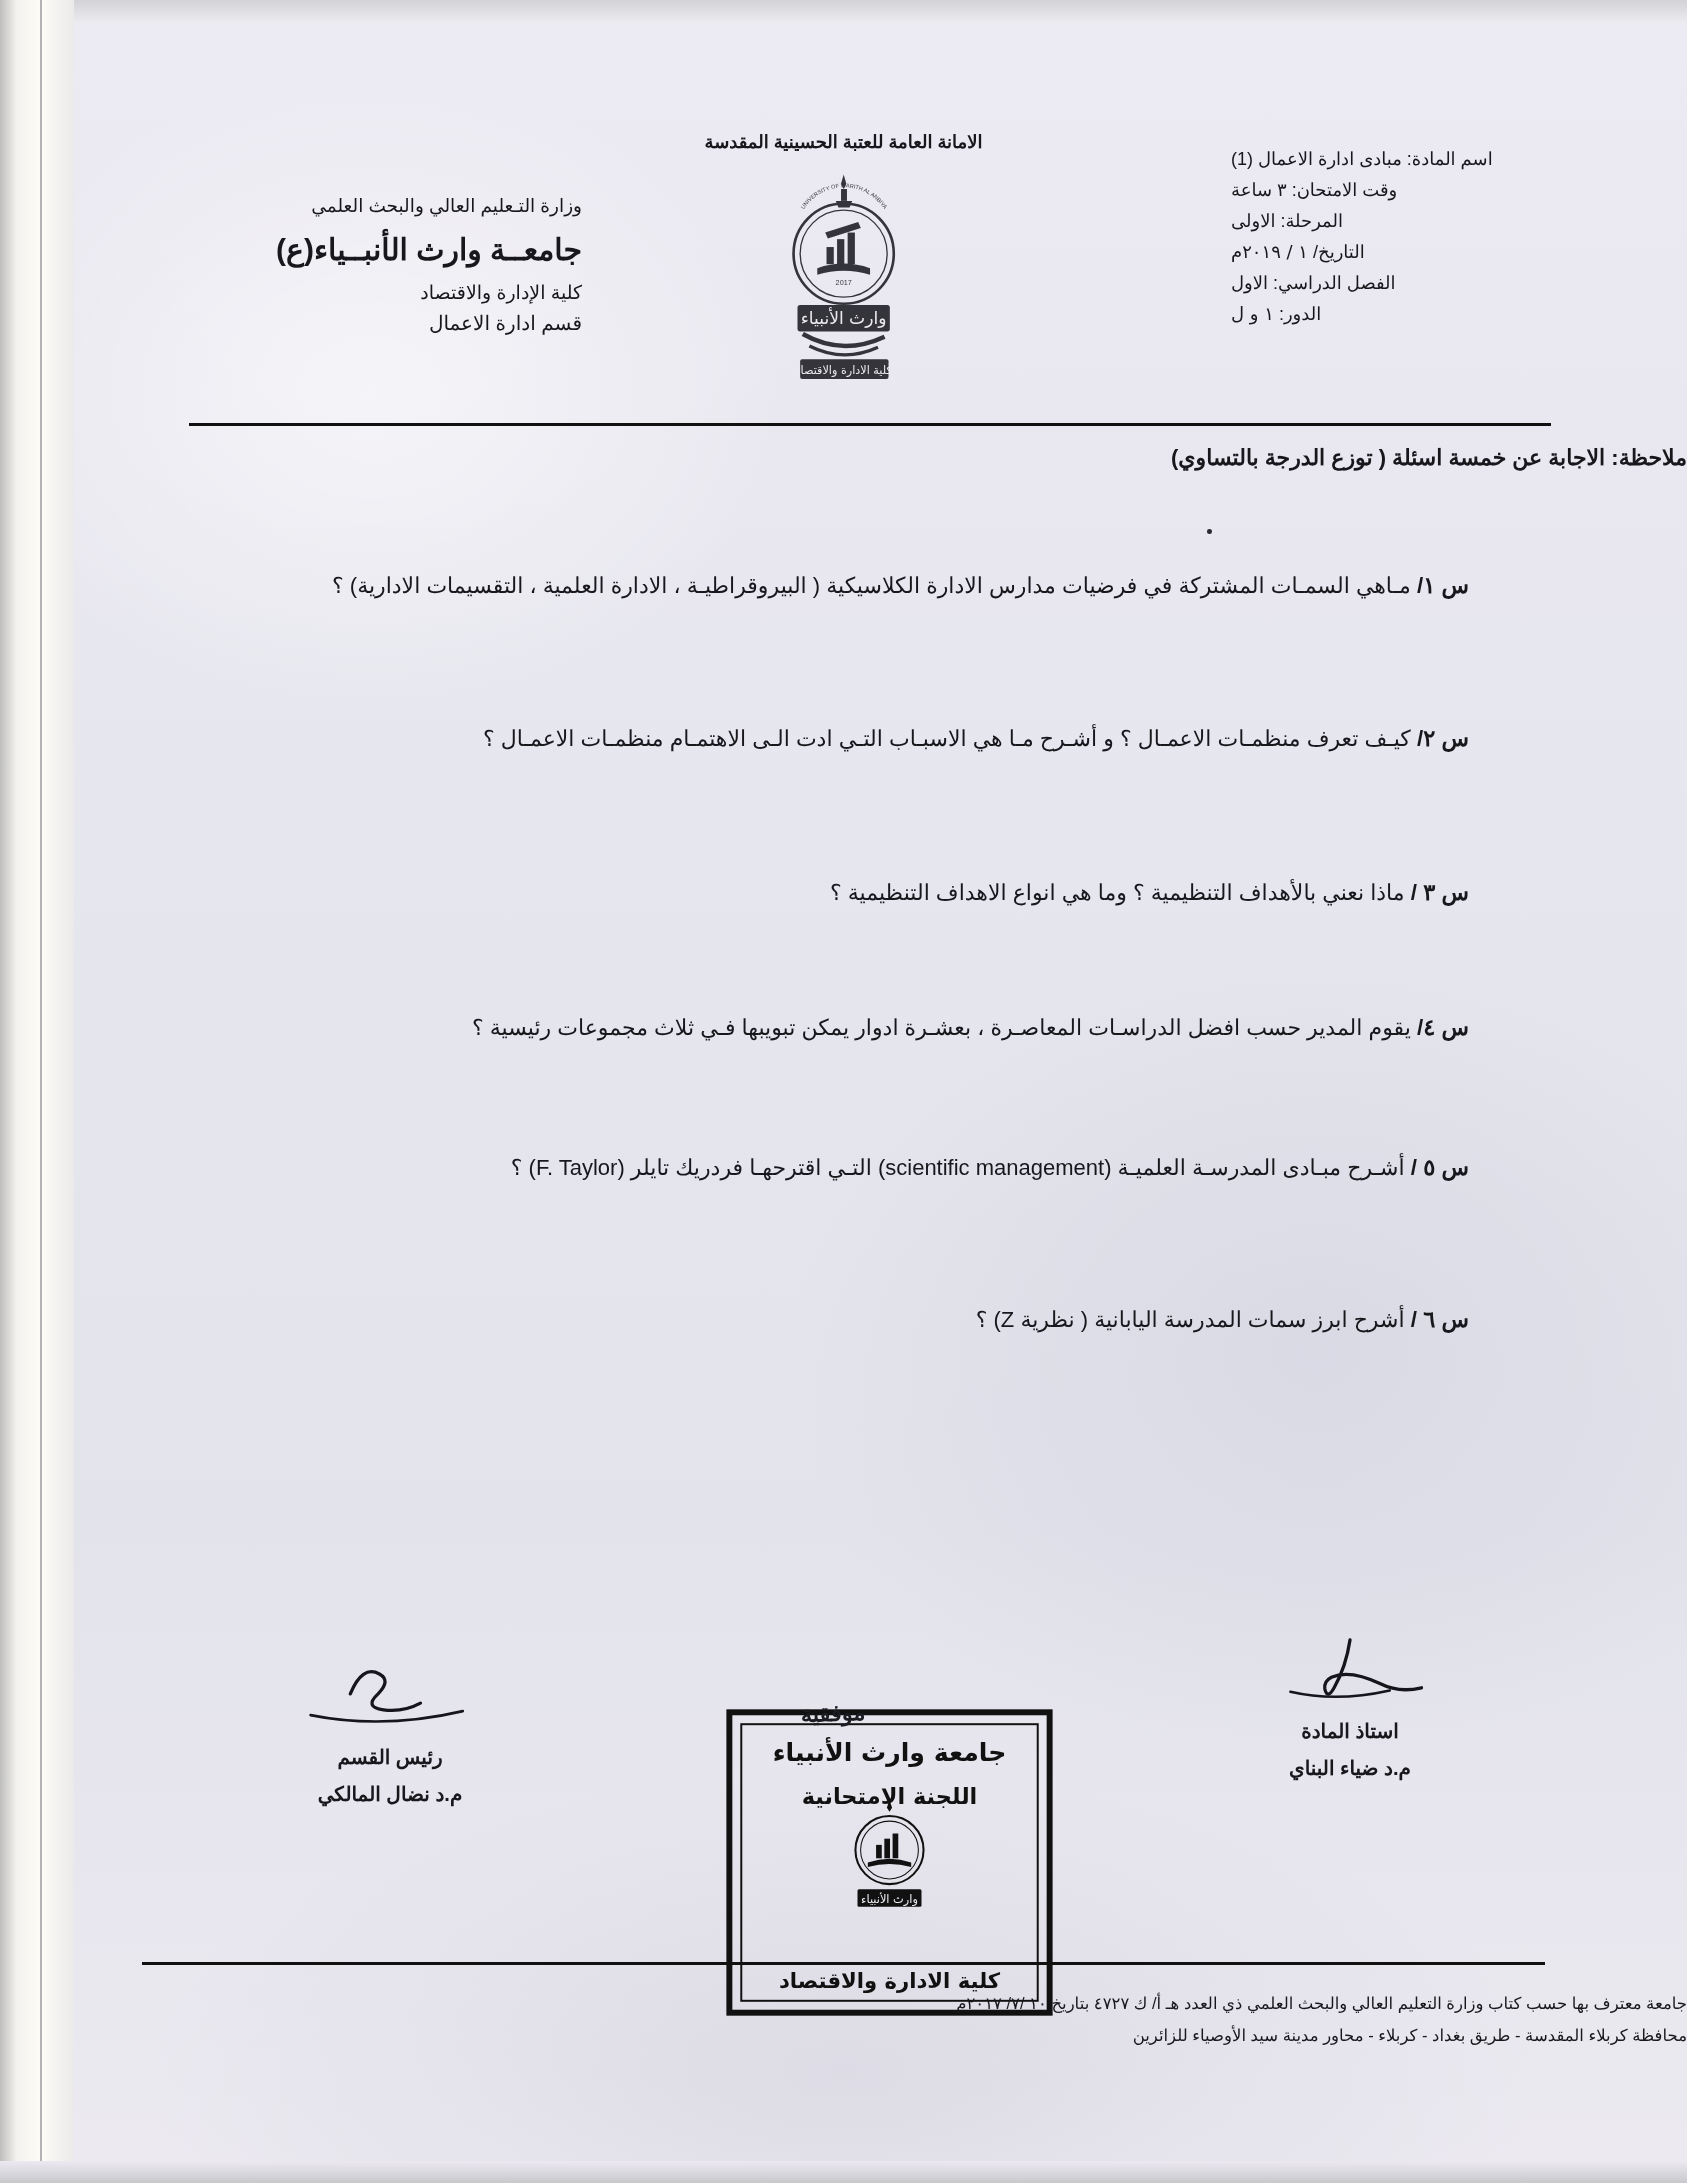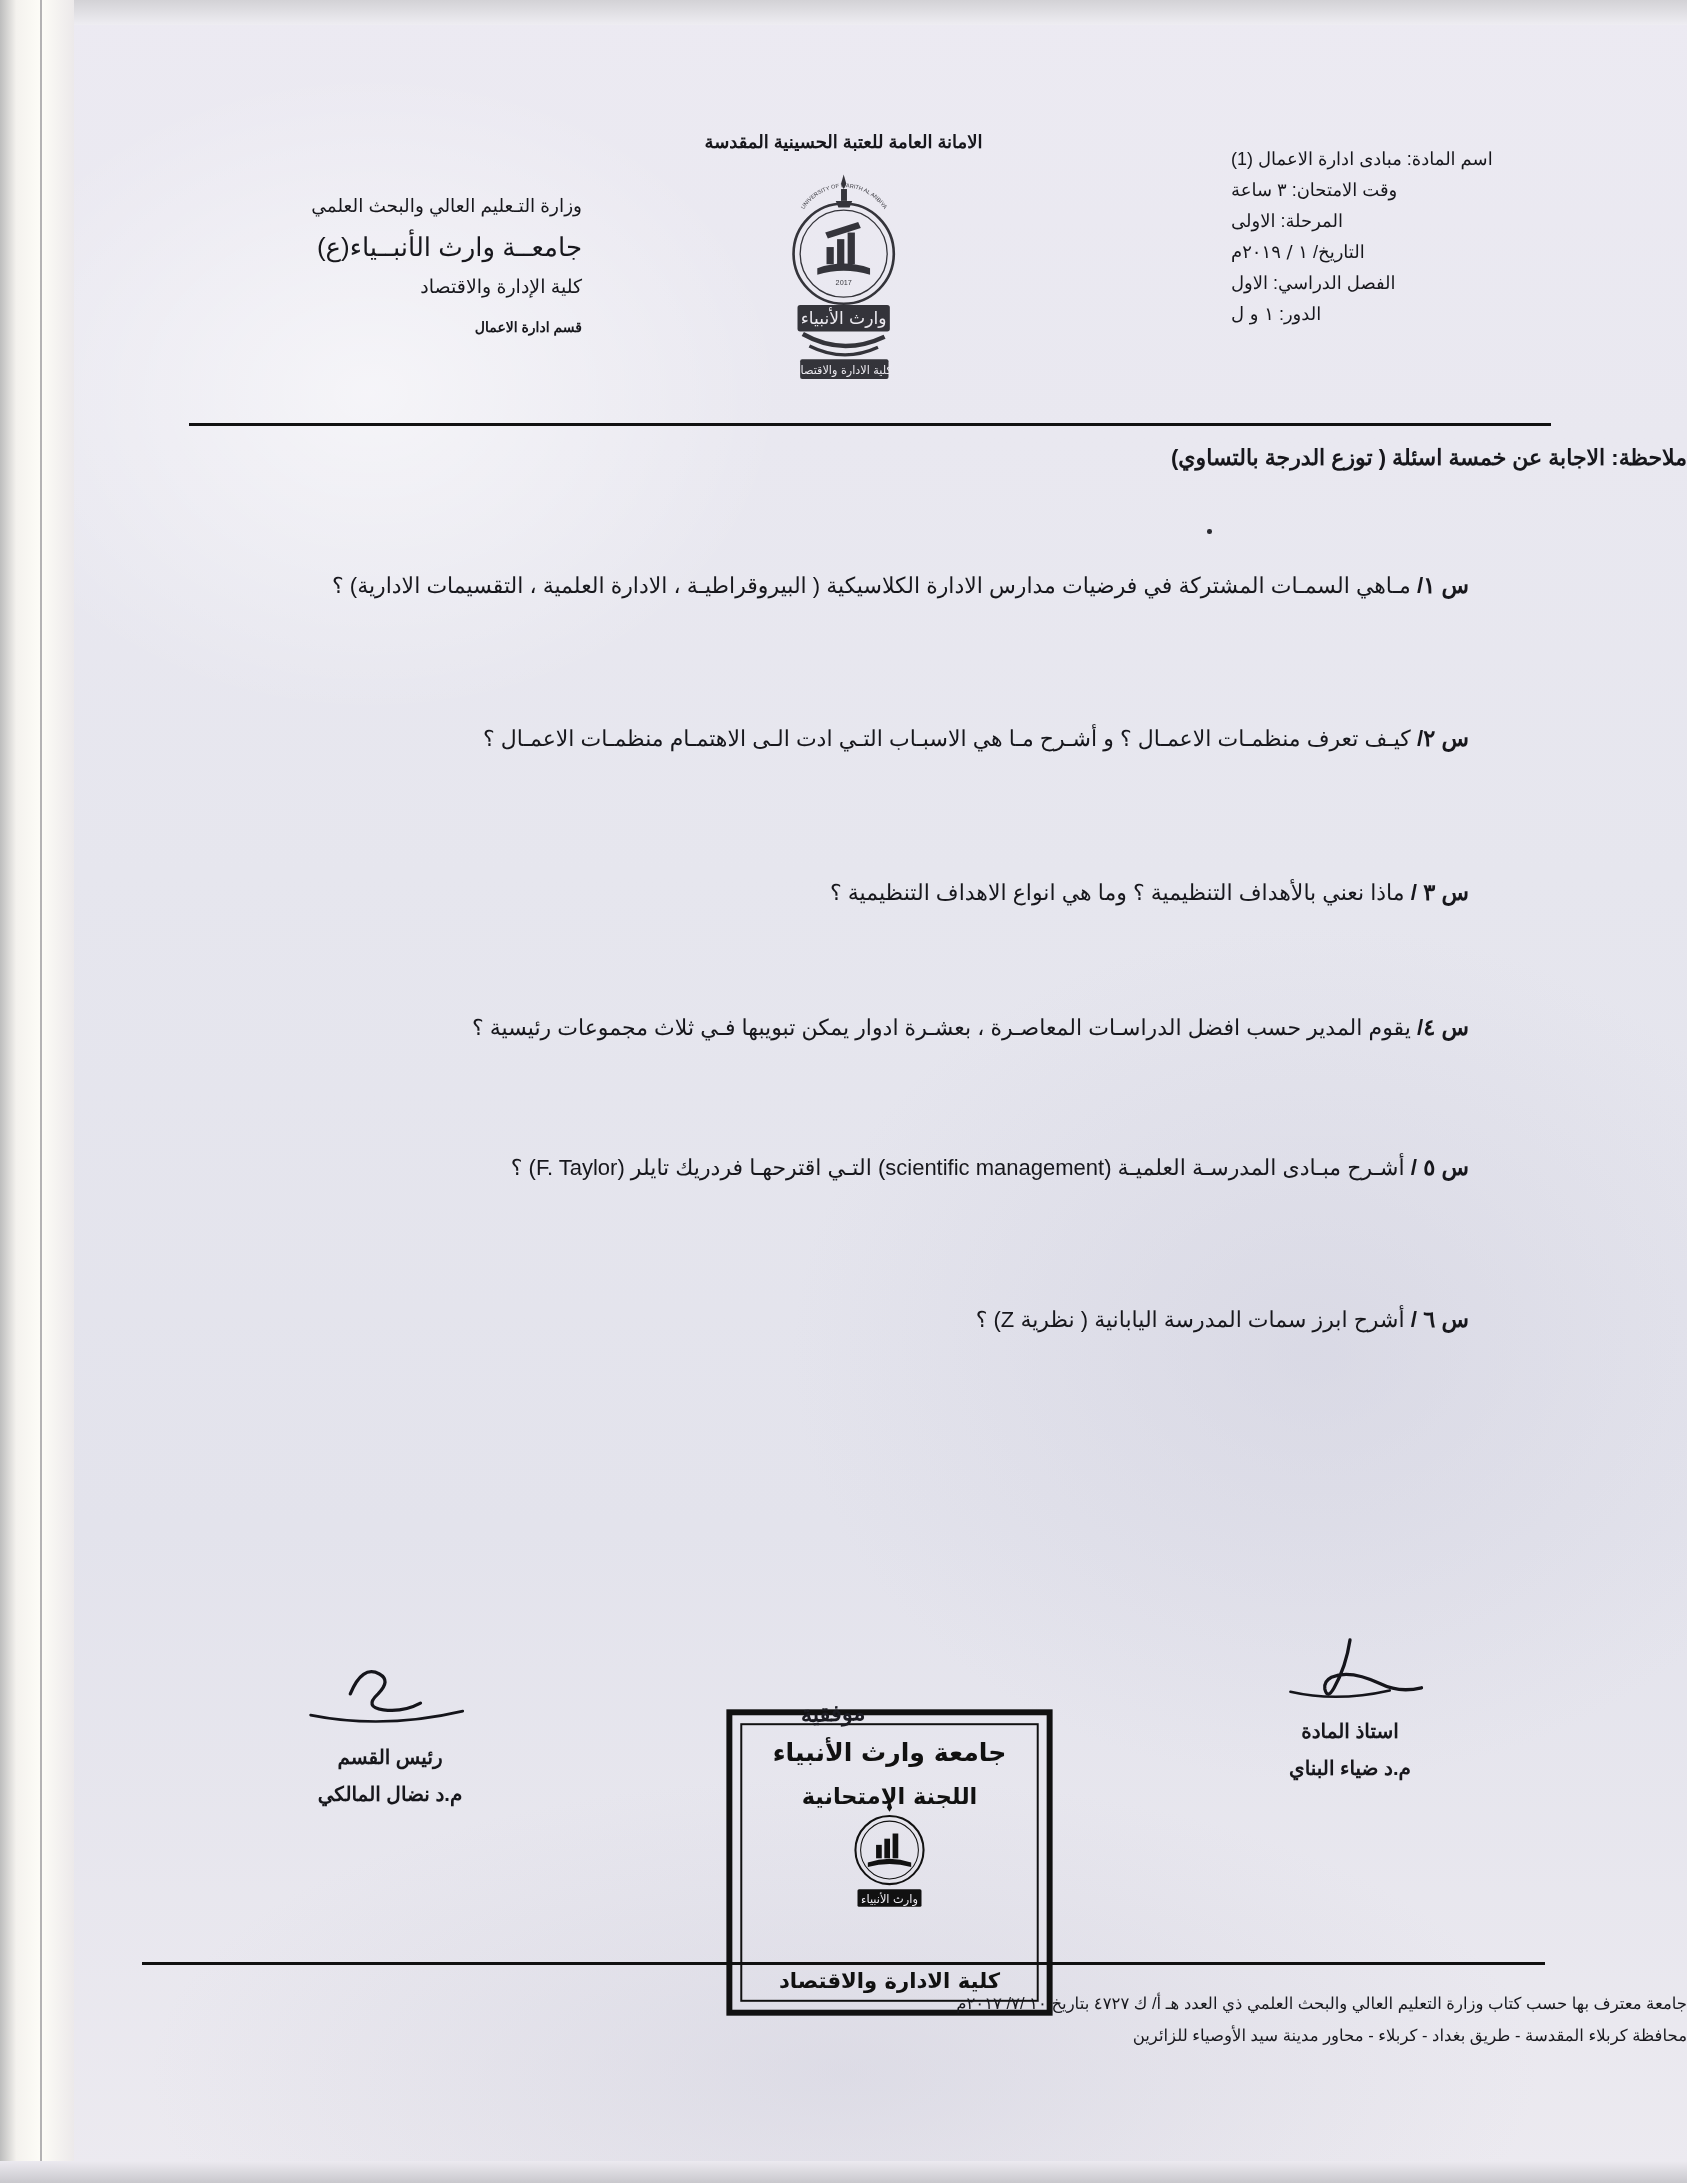--- a/index.html
+++ b/index.html
@@ -78,23 +78,23 @@
   }
 
   .hdr-right-block {
     position: absolute;
     top: 192px; left: 106px;
     width: 476px;
     text-align: right;
     line-height: 1.55;
   }
   .hdr-right-block .l1 { font-size: 18.5px; letter-spacing: 0.7px; }
-  .hdr-right-block .l2 { font-size: 26px; font-weight: normal; letter-spacing: 2px; margin: 6.6px 0 4px; }
+  .hdr-right-block .l2 { font-size: 30px; font-weight: bold; letter-spacing: 2px; margin: 6.6px 0 4px; }
   .hdr-right-block .l3 { font-size: 19px; }
-  .hdr-right-block .l4 { font-size: 14px; margin-top: 16px; font-weight: bold; }
+  .hdr-right-block .l4 { font-size: 20px; margin-top: 1px; }
 
   
   .logo {
     position: absolute;
     top: 169px;
     left: 50%;
     transform: translateX(-50%);
     width: 122px;
     height: 228px;
   }

